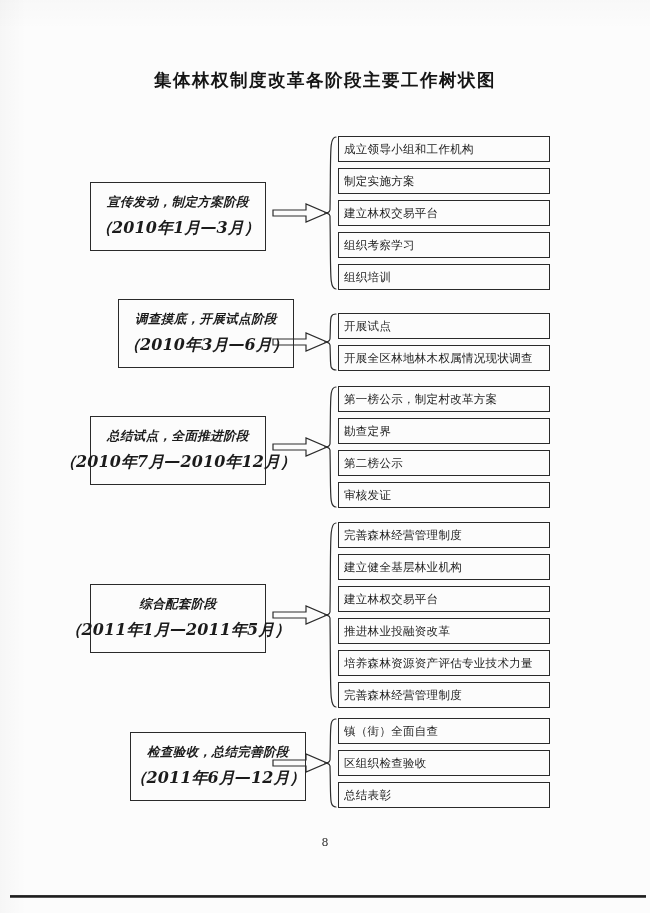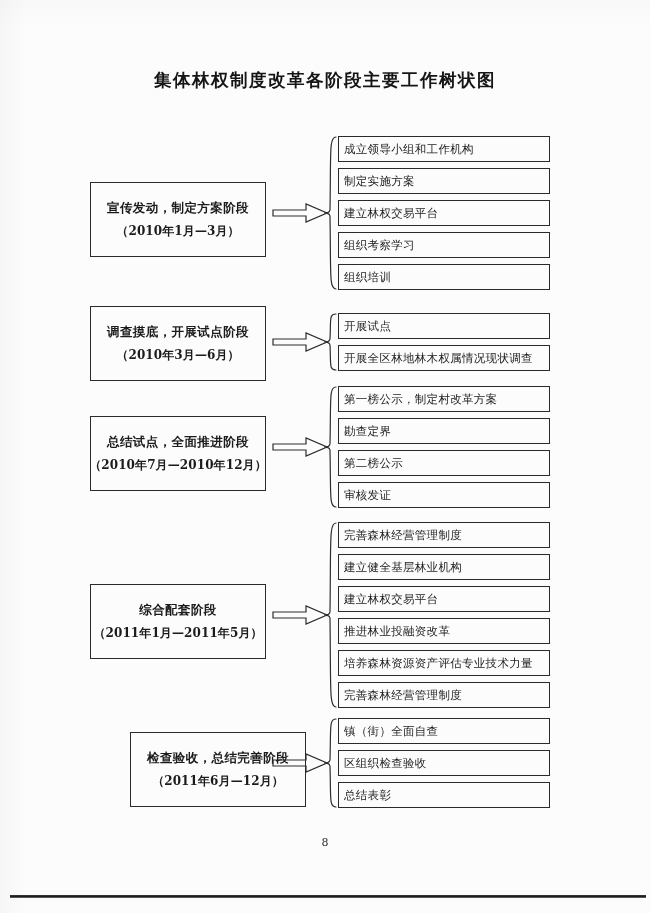--- a/index.html
+++ b/index.html
@@ -42,32 +42,33 @@
     position: absolute;
     left: 90px;
     width: 176px;
     border: 1.3px solid #2a2a2a;
     background: transparent;
     box-sizing: border-box;
     display: flex;
     flex-direction: column;
     align-items: center;
     justify-content: center;
-    padding: 16px 2px;
+    padding: 10px 2px;
+    font-style: italic;
   }
   .stage-name {
     font-size: 12.5px;
     font-weight: bold;
     letter-spacing: 0.4px;
     line-height: 1.5;
     white-space: nowrap;
     font-family: "DejaVu Serif", "Liberation Serif", serif;
   }
   .stage-period {
-    font-size: 12px;
+    font-size: 16px;
     font-weight: bold;
     letter-spacing: 0.1px;
     line-height: 1.5;
     margin-top: 4px;
     white-space: nowrap;
     font-family: "DejaVu Serif", "Liberation Serif", serif;
   }
   .arrow {
     position: absolute;
     left: 272px;
@@ -149,21 +150,21 @@
         <div class="item-box">
           <span class="item-label">建立林权交易平台</span>
         </div>
         <div class="item-box">
           <span class="item-label">组织考察学习</span>
         </div>
         <div class="item-box">
           <span class="item-label">组织培训</span>
         </div>
       </div>
-      <div class="stage-box" style="top: 306px;">
+      <div class="stage-box" style="top: 299px; margin-left: 28px;">
         <div class="stage-name">调查摸底，开展试点阶段</div>
         <div class="stage-period">（2010年3月—6月）</div>
       </div>
       <div class="arrow" style="top: 331px;"><svg viewBox="0 0 56 22" width="56" height="22">
           <polygon points="1,8 34,8 34,2 55,11 34,20 34,14 1,14" fill="none" stroke="#2c2c2c" stroke-width="1.2" stroke-linejoin="miter"></polygon>
         </svg></div>
       <div class="brace" style="top: 313px; height: 58px;"><svg viewBox="0 0 16 58" width="16" height="58" preserveAspectRatio="none">
           <path d="M14 1 C 7 1, 9 5.8, 8 26.0 C 7.4 29.0, 5 29.0, 2 29.0 C 5 29.0, 7.4 29.0, 8 32.0 C 9 52.2, 7 57.0, 14 57.0" fill="none" stroke="#2d2d2d" stroke-width="1.2" stroke-linecap="round"></path>
         </svg></div>
       <div class="items-group" style="top: 313px;">

